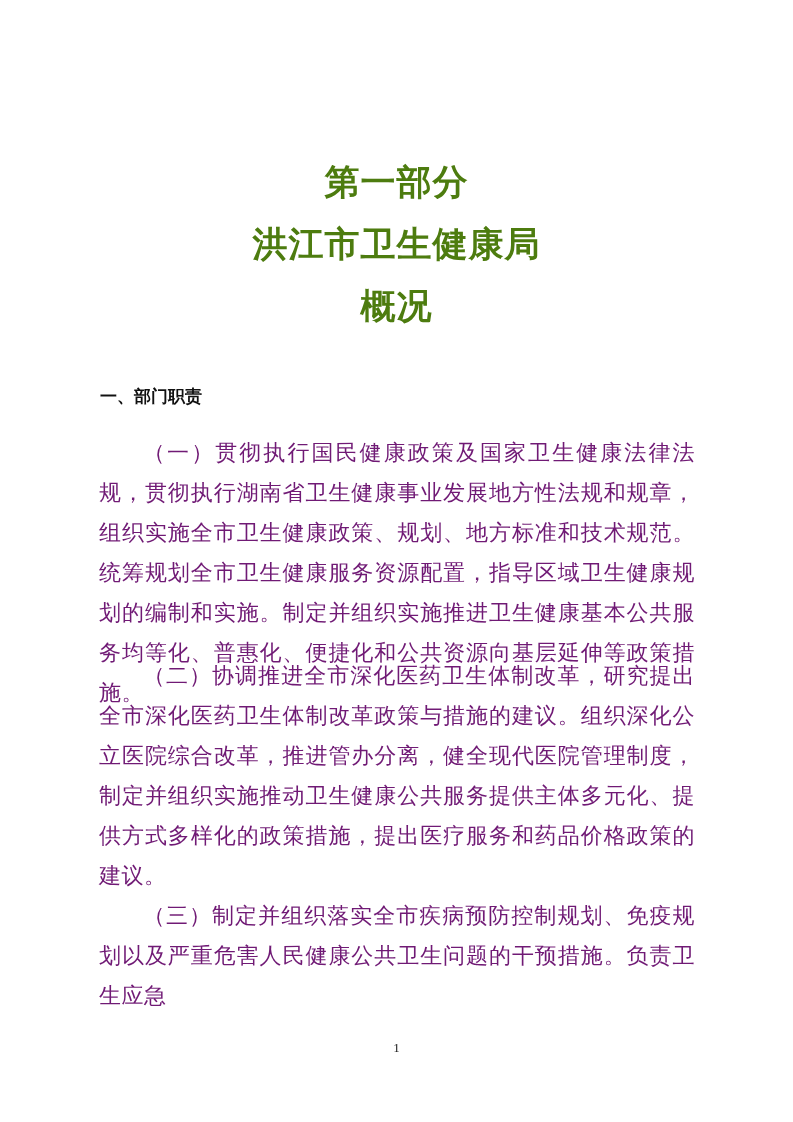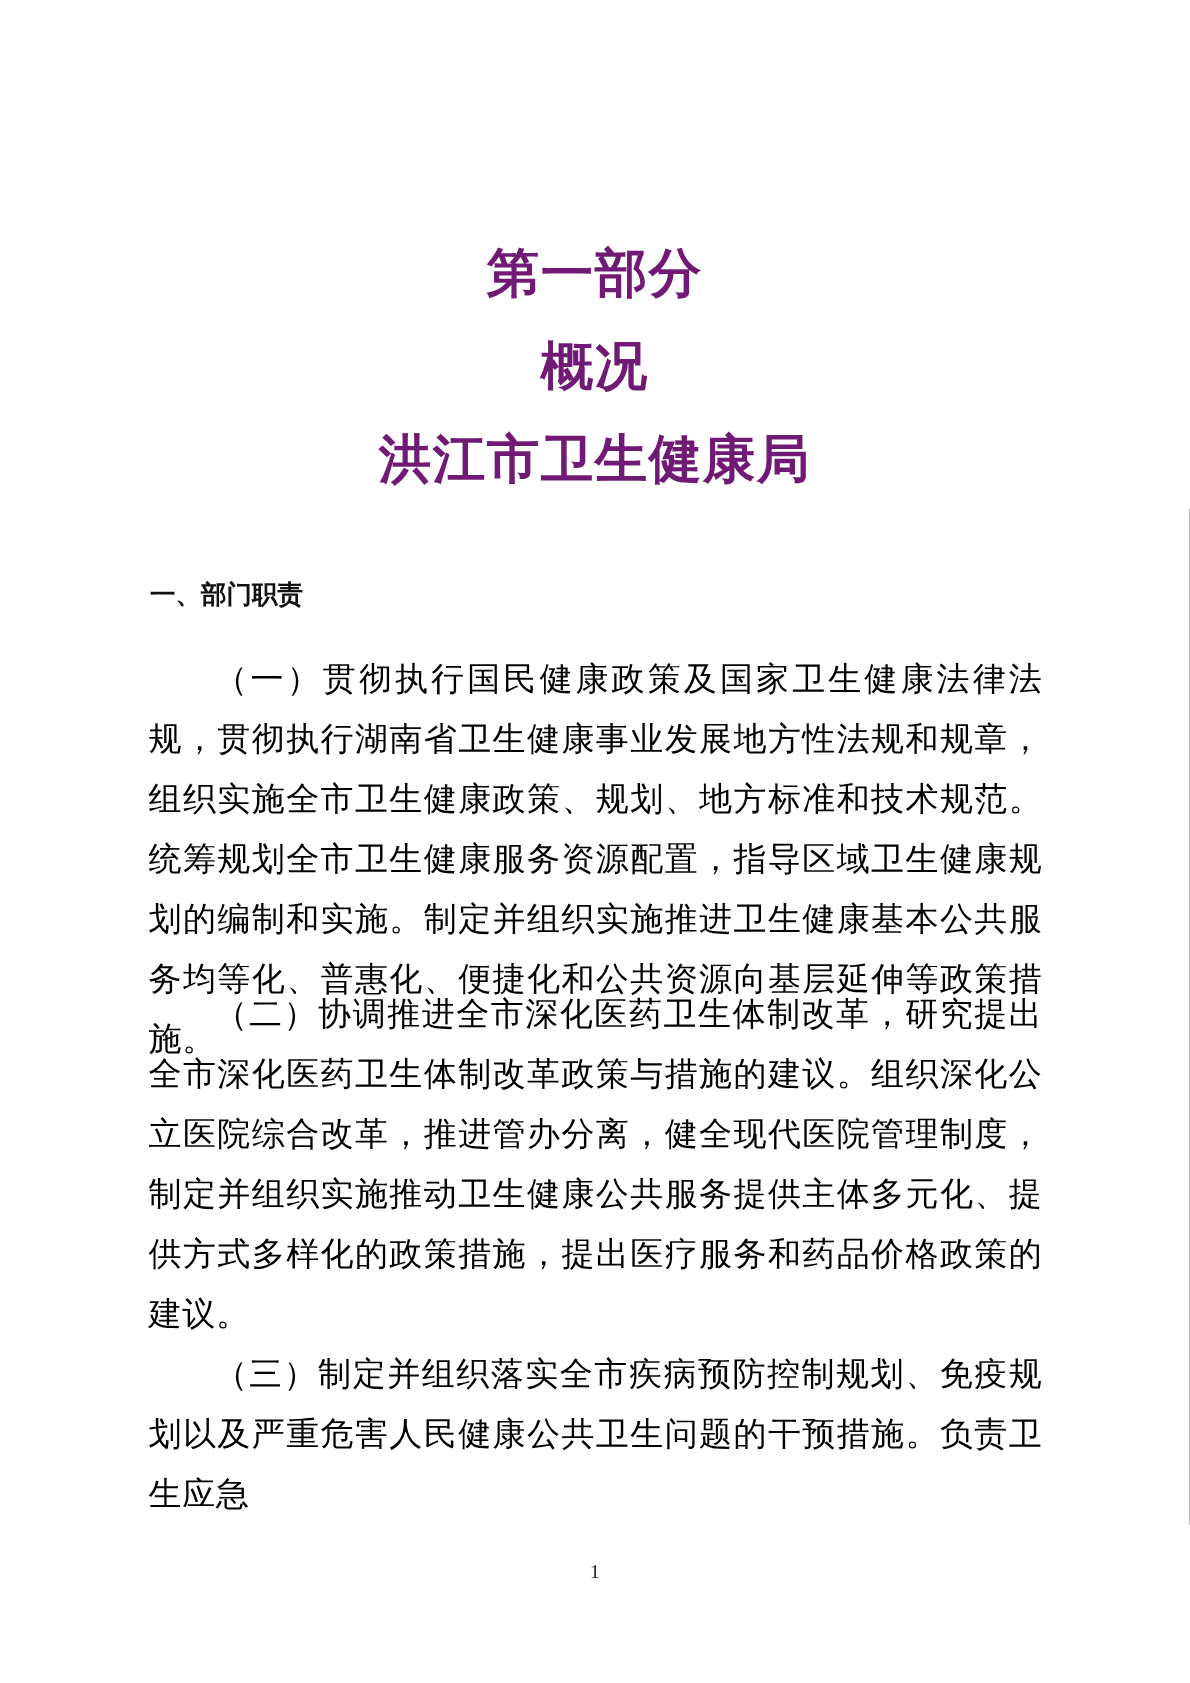--- a/index.html
+++ b/index.html
@@ -22,21 +22,21 @@
     left: 0;
     width: 793px;
     text-align: center;
   }
   .title-line {
     font-family: "Liberation Serif", serif;
     font-weight: bold;
     font-size: 35px;
     line-height: 62px;
     letter-spacing: 1px;
-    color: #701a75;
+    color: #4d7c0f;
     white-space: nowrap;
   }
   .section-heading {
     position: absolute;
     top: 377px;
     left: 100px;
     width: 596px;
     font-family: "Liberation Sans", sans-serif;
     font-weight: bold;
     font-size: 17px;
@@ -45,21 +45,21 @@
     white-space: nowrap;
   }
   .body-para {
     position: absolute;
     left: 99px;
     width: 596px;
     margin: 0;
     font-family: "Liberation Serif", serif;
     font-size: 22px;
     line-height: 40px;
-    color: #000000;
+    color: #701a75;
     text-align: justify;
     text-justify: inter-ideograph;
     text-indent: 2em;
     letter-spacing: 0.5px;
   }
   .para-1 { top: 433px; }
   .para-2 { top: 656px; }
   .para-3 { top: 896px; }
   .page-number {
     position: absolute;
@@ -73,22 +73,22 @@
     color: #1a1a1a;
   }
 </style>
 </head>
 <body>
 
 <div class="page">
 
   <div class="title-block">
     <div class="title-line">第一部分</div>
+    <div class="title-line">洪江市卫生健康局</div>
     <div class="title-line">概况</div>
-    <div class="title-line">洪江市卫生健康局</div>
   </div>
 
   <div class="section-heading">一、部门职责</div>
 
   <p class="body-para para-1">（一）贯彻执行国民健康政策及国家卫生健康法律法规，贯彻执行湖南省卫生健康事业发展地方性法规和规章，组织实施全市卫生健康政策、规划、地方标准和技术规范。统筹规划全市卫生健康服务资源配置，指导区域卫生健康规划的编制和实施。制定并组织实施推进卫生健康基本公共服务均等化、普惠化、便捷化和公共资源向基层延伸等政策措施。</p>
 
   <p class="body-para para-2">（二）协调推进全市深化医药卫生体制改革，研究提出全市深化医药卫生体制改革政策与措施的建议。组织深化公立医院综合改革，推进管办分离，健全现代医院管理制度，制定并组织实施推动卫生健康公共服务提供主体多元化、提供方式多样化的政策措施，提出医疗服务和药品价格政策的建议。</p>
 
   <p class="body-para para-3">（三）制定并组织落实全市疾病预防控制规划、免疫规划以及严重危害人民健康公共卫生问题的干预措施。负责卫生应急</p>
 

